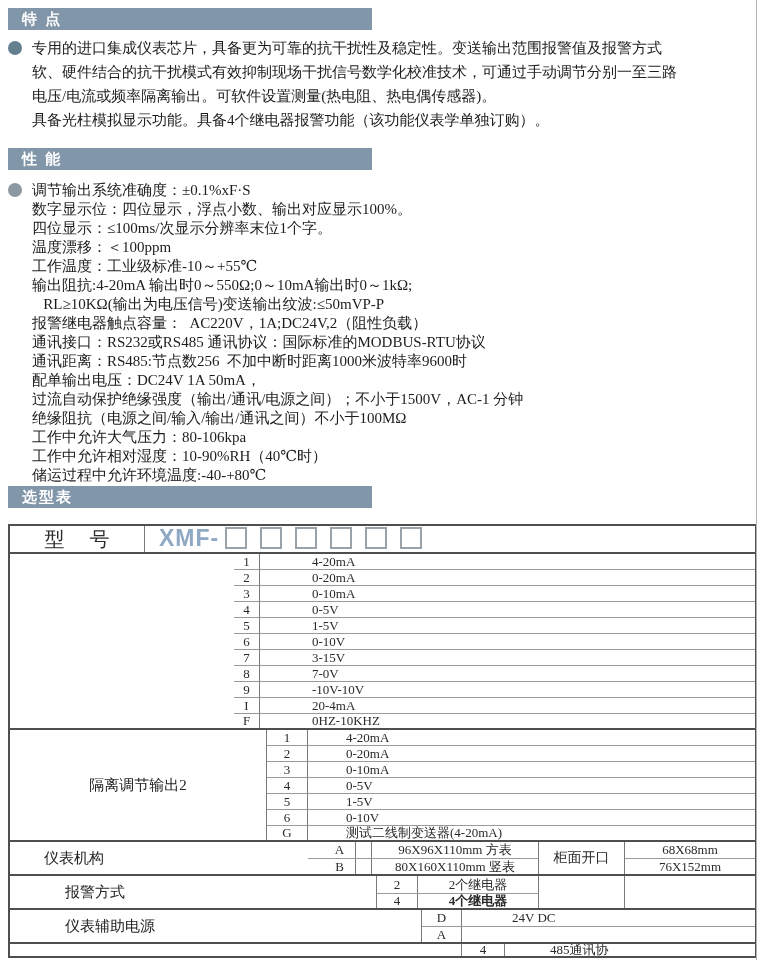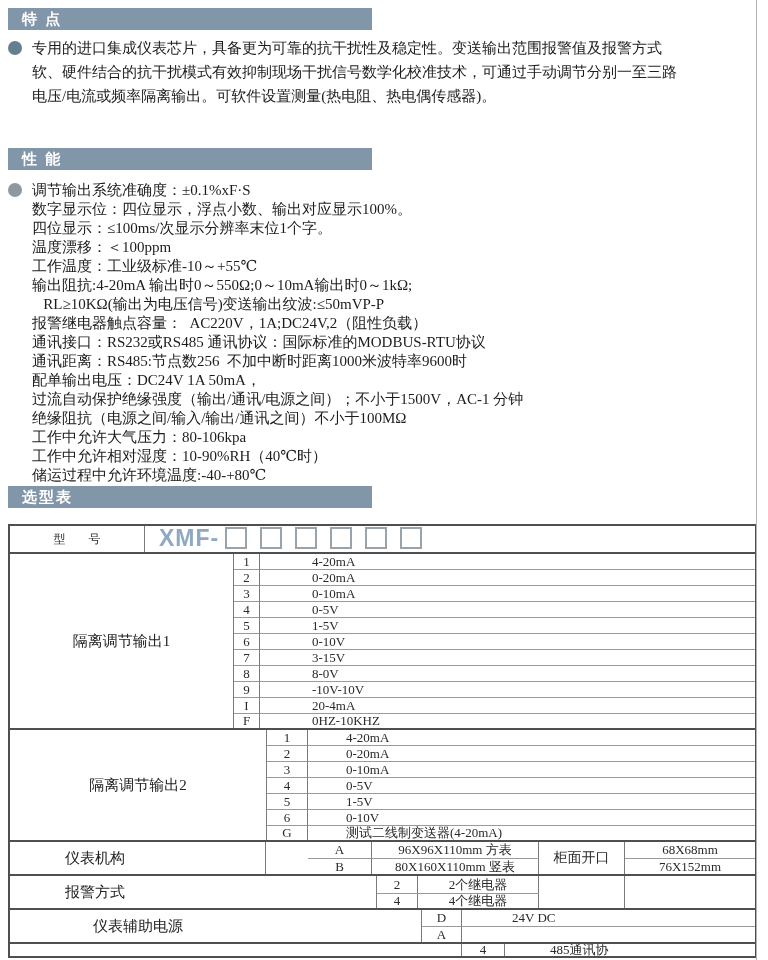--- a/index.html
+++ b/index.html
@@ -21,40 +21,41 @@
   .seltable{position:absolute;left:8px;top:524px;width:749px;height:434px;
             border:2px solid #4f4f4f;box-sizing:border-box;}
   .c{position:absolute;box-sizing:border-box;display:flex;align-items:center;
      font-size:13px;color:#2a2a2a;overflow:hidden;}
   .cc{justify-content:center;text-align:center;}
   .br{border-right:1px solid #7a7a7a;}
   .bb{border-bottom:1px solid #9a9a9a;}
   .sep{position:absolute;left:0;width:745px;height:2px;background:#4f4f4f;}
   .psep{position:absolute;height:1px;background:#9a9a9a;}
 
-  .model-label{font-size:12px;letter-spacing:10px;padding-left:10px;}
+  .model-label{font-size:20px;letter-spacing:10px;padding-left:10px;}
   .grp-label{font-size:15px;color:#222;}
   .model-cell{padding-left:14px;}
   .xmf{font-family:"Liberation Sans","DejaVu Sans",sans-serif;font-weight:bold;
        font-size:23px;color:#8fa9c4;letter-spacing:1px;margin-right:6px;}
   .dbox{display:inline-block;width:18px;height:18px;border:2px solid #9aa2aa;
         margin-right:13px;background:#fff;}
 </style>
 </head>
 <body>
 
 <div class="page">
 
   <div class="bar" style="top:8px">
     <span>特 点</span>
   </div>
   <span class="bullet b1"></span>
   <div class="fline" style="top:37px">专用的进口集成仪表芯片，具备更为可靠的抗干扰性及稳定性。变送输出范围报警值及报警方式</div>
   <div class="fline" style="top:61px">软、硬件结合的抗干扰模式有效抑制现场干扰信号数学化校准技术，可通过手动调节分别一至三路</div>
   <div class="fline" style="top:85px">电压/电流或频率隔离输出。可软件设置测量(热电阻、热电偶传感器)。</div>
+  <div class="fline" style="top:109px">具备光柱模拟显示功能。具备4个继电器报警功能（该功能仪表学单独订购）。</div>
 
   <div class="bar" style="top:148px">
     <span>性 能</span>
   </div>
   <span class="bullet b2"></span>
   <div class="pline" style="top:181px">调节输出系统准确度：±0.1%xF·S</div>
   <div class="pline" style="top:200px">数字显示位：四位显示，浮点小数、输出对应显示100%。</div>
   <div class="pline" style="top:219px">四位显示：≤100ms/次显示分辨率末位1个字。</div>
   <div class="pline" style="top:238px">温度漂移：＜100ppm</div>
   <div class="pline" style="top:257px">工作温度：工业级标准-10～+55℃</div>
@@ -81,37 +82,36 @@
       <span class="xmf">XMF-</span>
       <span class="dbox"></span>
       <span class="dbox"></span>
       <span class="dbox"></span>
       <span class="dbox"></span>
       <span class="dbox"></span>
       <span class="dbox"></span>
     </div>
     <div class="sep" style="top:26px"></div>
 
-    <div class="c cc br grp-label" style="left:0;top:28px;width:224px;height:174px;">隔离调节输出1</div>
     <div class="c cc br bb" style="left:224px;top:28px;width:26px;height:16px;">1</div>
     <div class="c bb" style="left:250px;top:28px;width:495px;height:16px;padding-left:52px;">4-20mA</div>
     <div class="c cc br bb" style="left:224px;top:44px;width:26px;height:16px;">2</div>
     <div class="c bb" style="left:250px;top:44px;width:495px;height:16px;padding-left:52px;">0-20mA</div>
     <div class="c cc br bb" style="left:224px;top:60px;width:26px;height:16px;">3</div>
     <div class="c bb" style="left:250px;top:60px;width:495px;height:16px;padding-left:52px;">0-10mA</div>
     <div class="c cc br bb" style="left:224px;top:76px;width:26px;height:16px;">4</div>
     <div class="c bb" style="left:250px;top:76px;width:495px;height:16px;padding-left:52px;">0-5V</div>
     <div class="c cc br bb" style="left:224px;top:92px;width:26px;height:16px;">5</div>
     <div class="c bb" style="left:250px;top:92px;width:495px;height:16px;padding-left:52px;">1-5V</div>
     <div class="c cc br bb" style="left:224px;top:108px;width:26px;height:16px;">6</div>
     <div class="c bb" style="left:250px;top:108px;width:495px;height:16px;padding-left:52px;">0-10V</div>
     <div class="c cc br bb" style="left:224px;top:124px;width:26px;height:16px;">7</div>
     <div class="c bb" style="left:250px;top:124px;width:495px;height:16px;padding-left:52px;">3-15V</div>
     <div class="c cc br bb" style="left:224px;top:140px;width:26px;height:16px;">8</div>
-    <div class="c bb" style="left:250px;top:140px;width:495px;height:16px;padding-left:52px;">8-0V</div>
+    <div class="c bb" style="left:250px;top:140px;width:495px;height:16px;padding-left:52px;">7-0V</div>
     <div class="c cc br bb" style="left:224px;top:156px;width:26px;height:16px;">9</div>
     <div class="c bb" style="left:250px;top:156px;width:495px;height:16px;padding-left:52px;">-10V-10V</div>
     <div class="c cc br bb" style="left:224px;top:172px;width:26px;height:16px;">I</div>
     <div class="c bb" style="left:250px;top:172px;width:495px;height:16px;padding-left:52px;">20-4mA</div>
     <div class="c cc br" style="left:224px;top:188px;width:26px;height:14px;">F</div>
     <div class="c" style="left:250px;top:188px;width:495px;height:14px;padding-left:52px;">0HZ-10KHZ</div>
     <div class="sep" style="top:202px"></div>
 
     <div class="c cc br grp-label" style="left:0;top:204px;width:257px;height:110px;">隔离调节输出2</div>
     <div class="c cc br bb" style="left:257px;top:204px;width:41px;height:16px;">1</div>
@@ -123,40 +123,40 @@
     <div class="c cc br bb" style="left:257px;top:252px;width:41px;height:16px;">4</div>
     <div class="c bb" style="left:298px;top:252px;width:447px;height:16px;padding-left:38px;">0-5V</div>
     <div class="c cc br bb" style="left:257px;top:268px;width:41px;height:16px;">5</div>
     <div class="c bb" style="left:298px;top:268px;width:447px;height:16px;padding-left:38px;">1-5V</div>
     <div class="c cc br bb" style="left:257px;top:284px;width:41px;height:16px;">6</div>
     <div class="c bb" style="left:298px;top:284px;width:447px;height:16px;padding-left:38px;">0-10V</div>
     <div class="c cc br" style="left:257px;top:300px;width:41px;height:14px;">G</div>
     <div class="c" style="left:298px;top:300px;width:447px;height:14px;padding-left:38px;">测试二线制变送器(4-20mA)</div>
     <div class="sep" style="top:314px"></div>
 
-    <div class="c br grp-label" style="left:0;top:316px;width:256px;height:32px;padding-left:55px;font-family:Liberation Mono, monospace;">仪表机构</div>
+    <div class="c br grp-label" style="left:0;top:316px;width:346px;height:32px;padding-left:34px;font-family:Liberation Mono, monospace;">仪表机构</div>
     <div class="c cc br bb" style="left:298px;top:316px;width:64px;height:17px;">A</div>
     <div class="c cc br bb" style="left:362px;top:316px;width:167px;height:17px;">96X96X110mm  方表</div>
     <div class="c cc br" style="left:298px;top:333px;width:64px;height:15px;">B</div>
     <div class="c cc br" style="left:362px;top:333px;width:167px;height:15px;">80X160X110mm 竖表</div>
     <div class="c cc br" style="left:529px;top:316px;width:86px;height:32px;font-size:14px;">柜面开口</div>
     <div class="c cc bb" style="left:615px;top:316px;width:130px;height:17px;">68X68mm</div>
     <div class="c cc" style="left:615px;top:333px;width:130px;height:15px;">76X152mm</div>
     <div class="sep" style="top:348px"></div>
 
     <div class="c br grp-label" style="left:0;top:350px;width:367px;height:32px;padding-left:55px;">报警方式</div>
     <div class="c cc br" style="left:367px;top:350px;width:41px;height:17px;">2</div>
     <div class="c cc br" style="left:408px;top:350px;width:121px;height:17px;">2个继电器</div>
     <div class="psep" style="left:367px;top:367px;width:162px;"></div>
     <div class="c cc br" style="left:367px;top:368px;width:41px;height:14px;">4</div>
-    <div class="c cc br" style="left:408px;top:368px;width:121px;height:14px;">4个继电器</div>
+    <div class="c cc br" style="left:408px;top:368px;width:121px;height:14px;font-weight:bold;">4个继电器</div>
     <div class="c br" style="left:529px;top:350px;width:86px;height:32px;"></div>
     <div class="sep" style="top:382px"></div>
 
-    <div class="c br grp-label" style="left:0;top:384px;width:412px;height:32px;padding-left:83px;">仪表辅助电源</div>
+    <div class="c br grp-label" style="left:0;top:384px;width:412px;height:32px;padding-left:55px;">仪表辅助电源</div>
     <div class="c cc br bb" style="left:412px;top:384px;width:40px;height:17px;">D</div>
     <div class="c bb" style="left:452px;top:384px;width:293px;height:17px;padding-left:50px;">24V  DC</div>
     <div class="c cc br" style="left:412px;top:401px;width:40px;height:15px;">A</div>
     <div class="sep" style="top:416px"></div>
 
     <div class="c br" style="left:0;top:418px;width:452px;height:12px;"></div>
     <div class="c cc br" style="left:452px;top:418px;width:43px;height:12px;">4</div>
     <div class="c" style="left:495px;top:418px;width:250px;height:12px;padding-left:45px;">485通讯协</div>
 
   </div>

